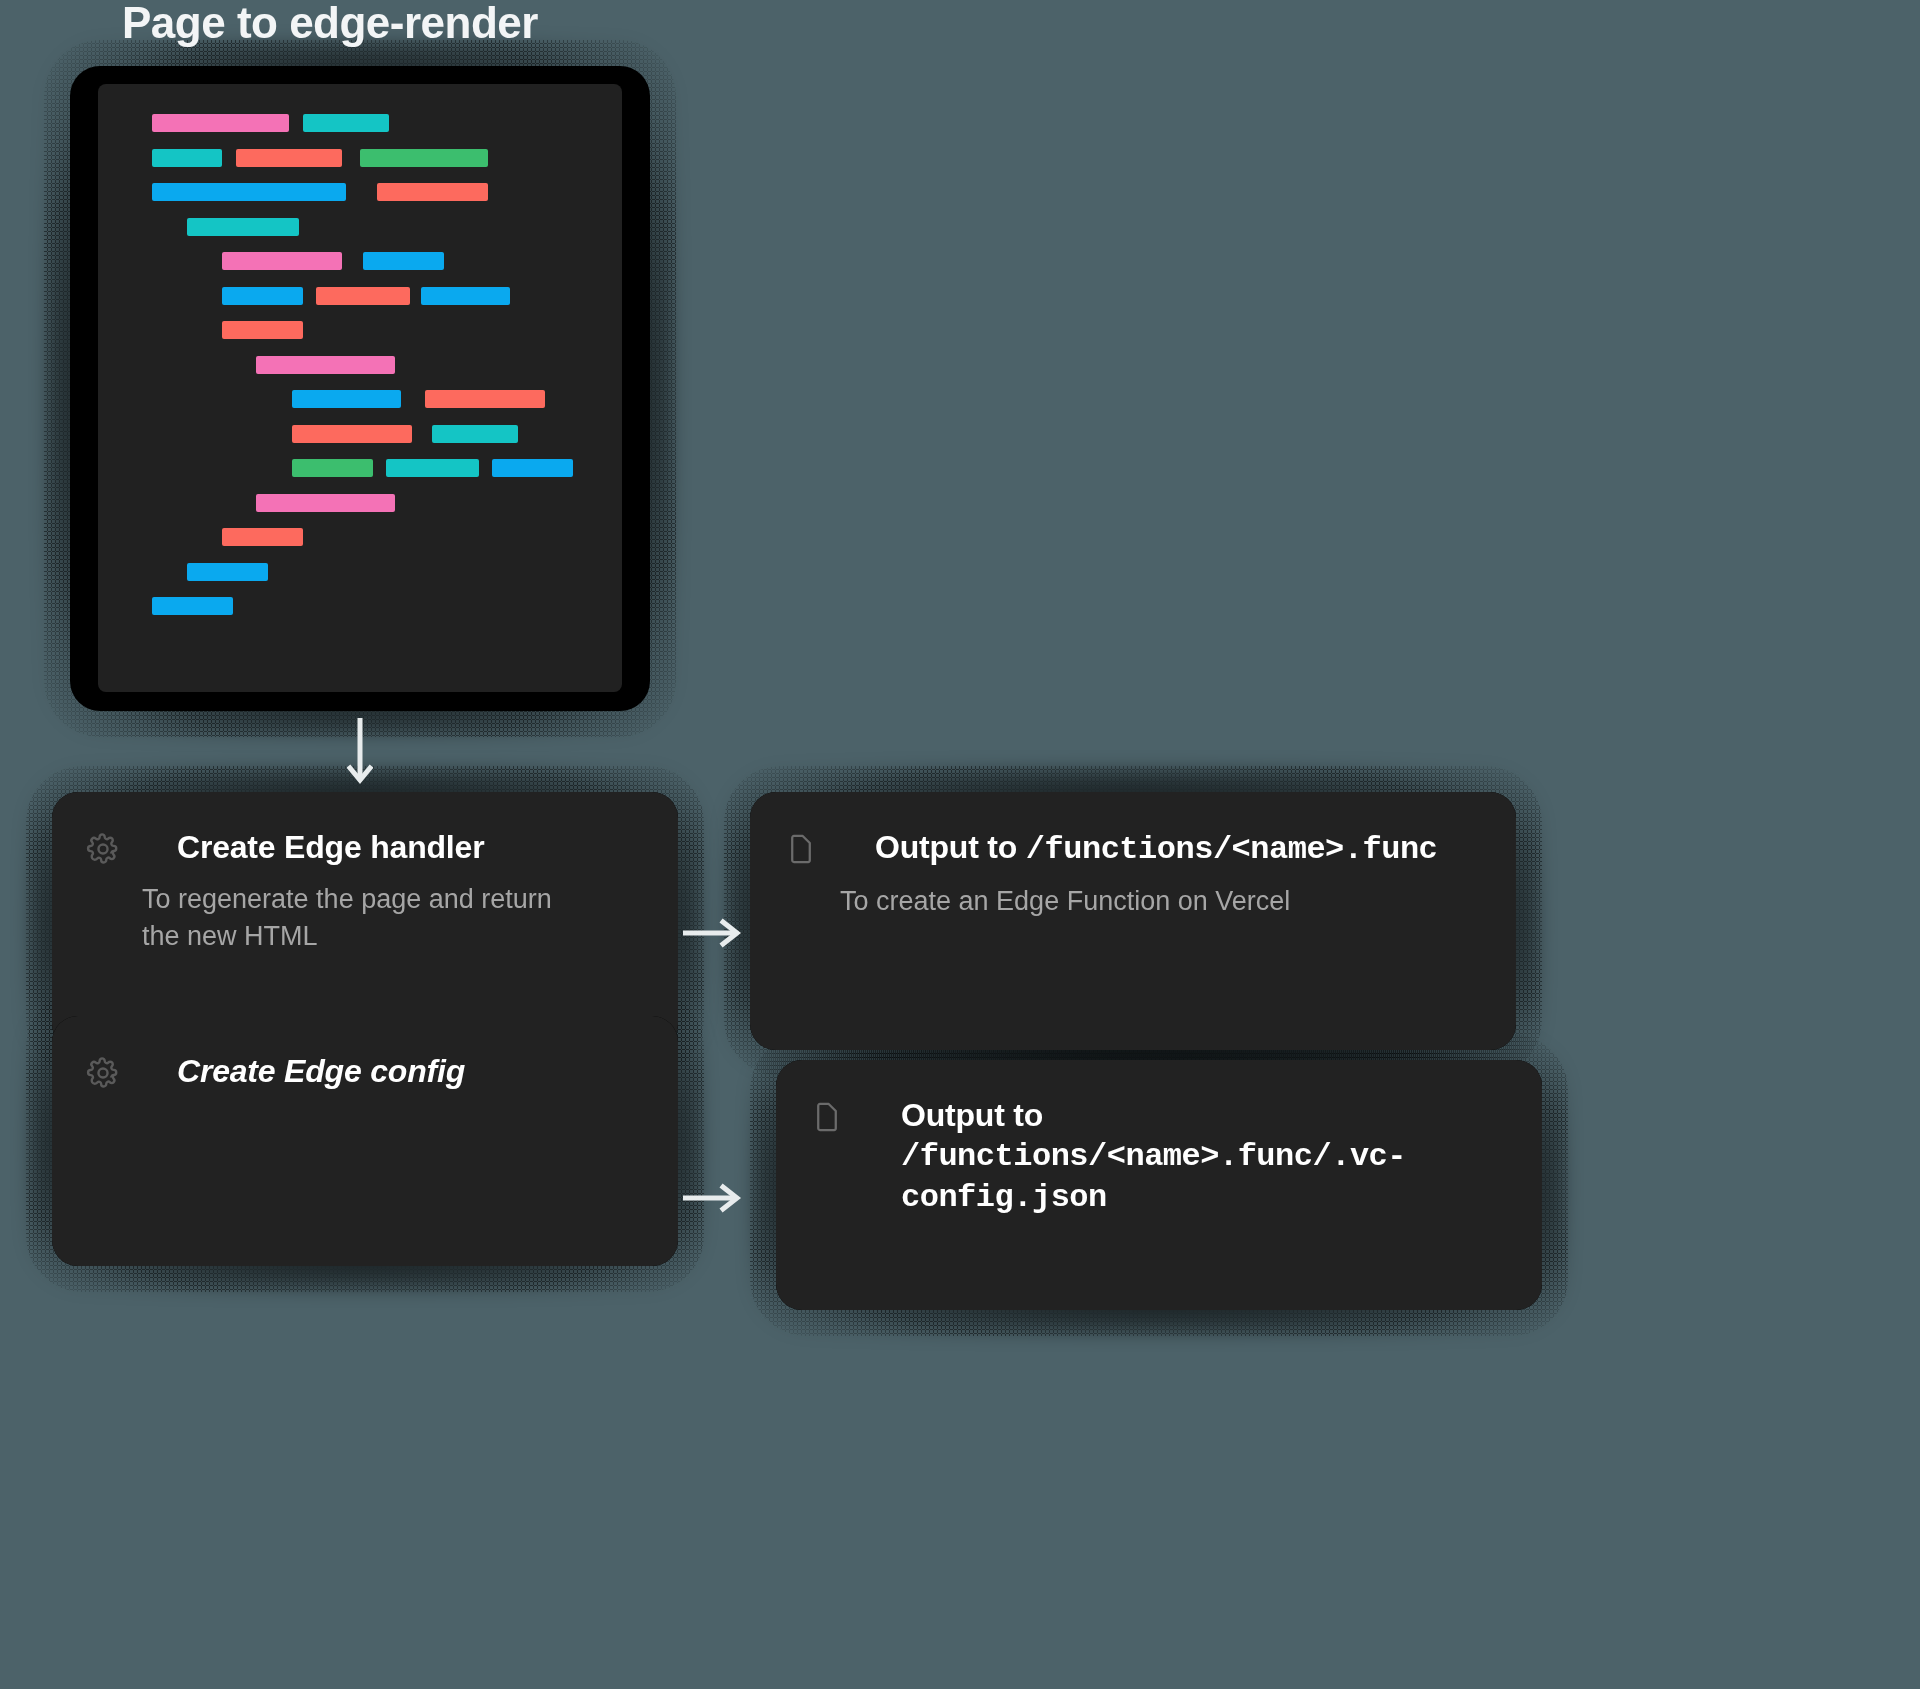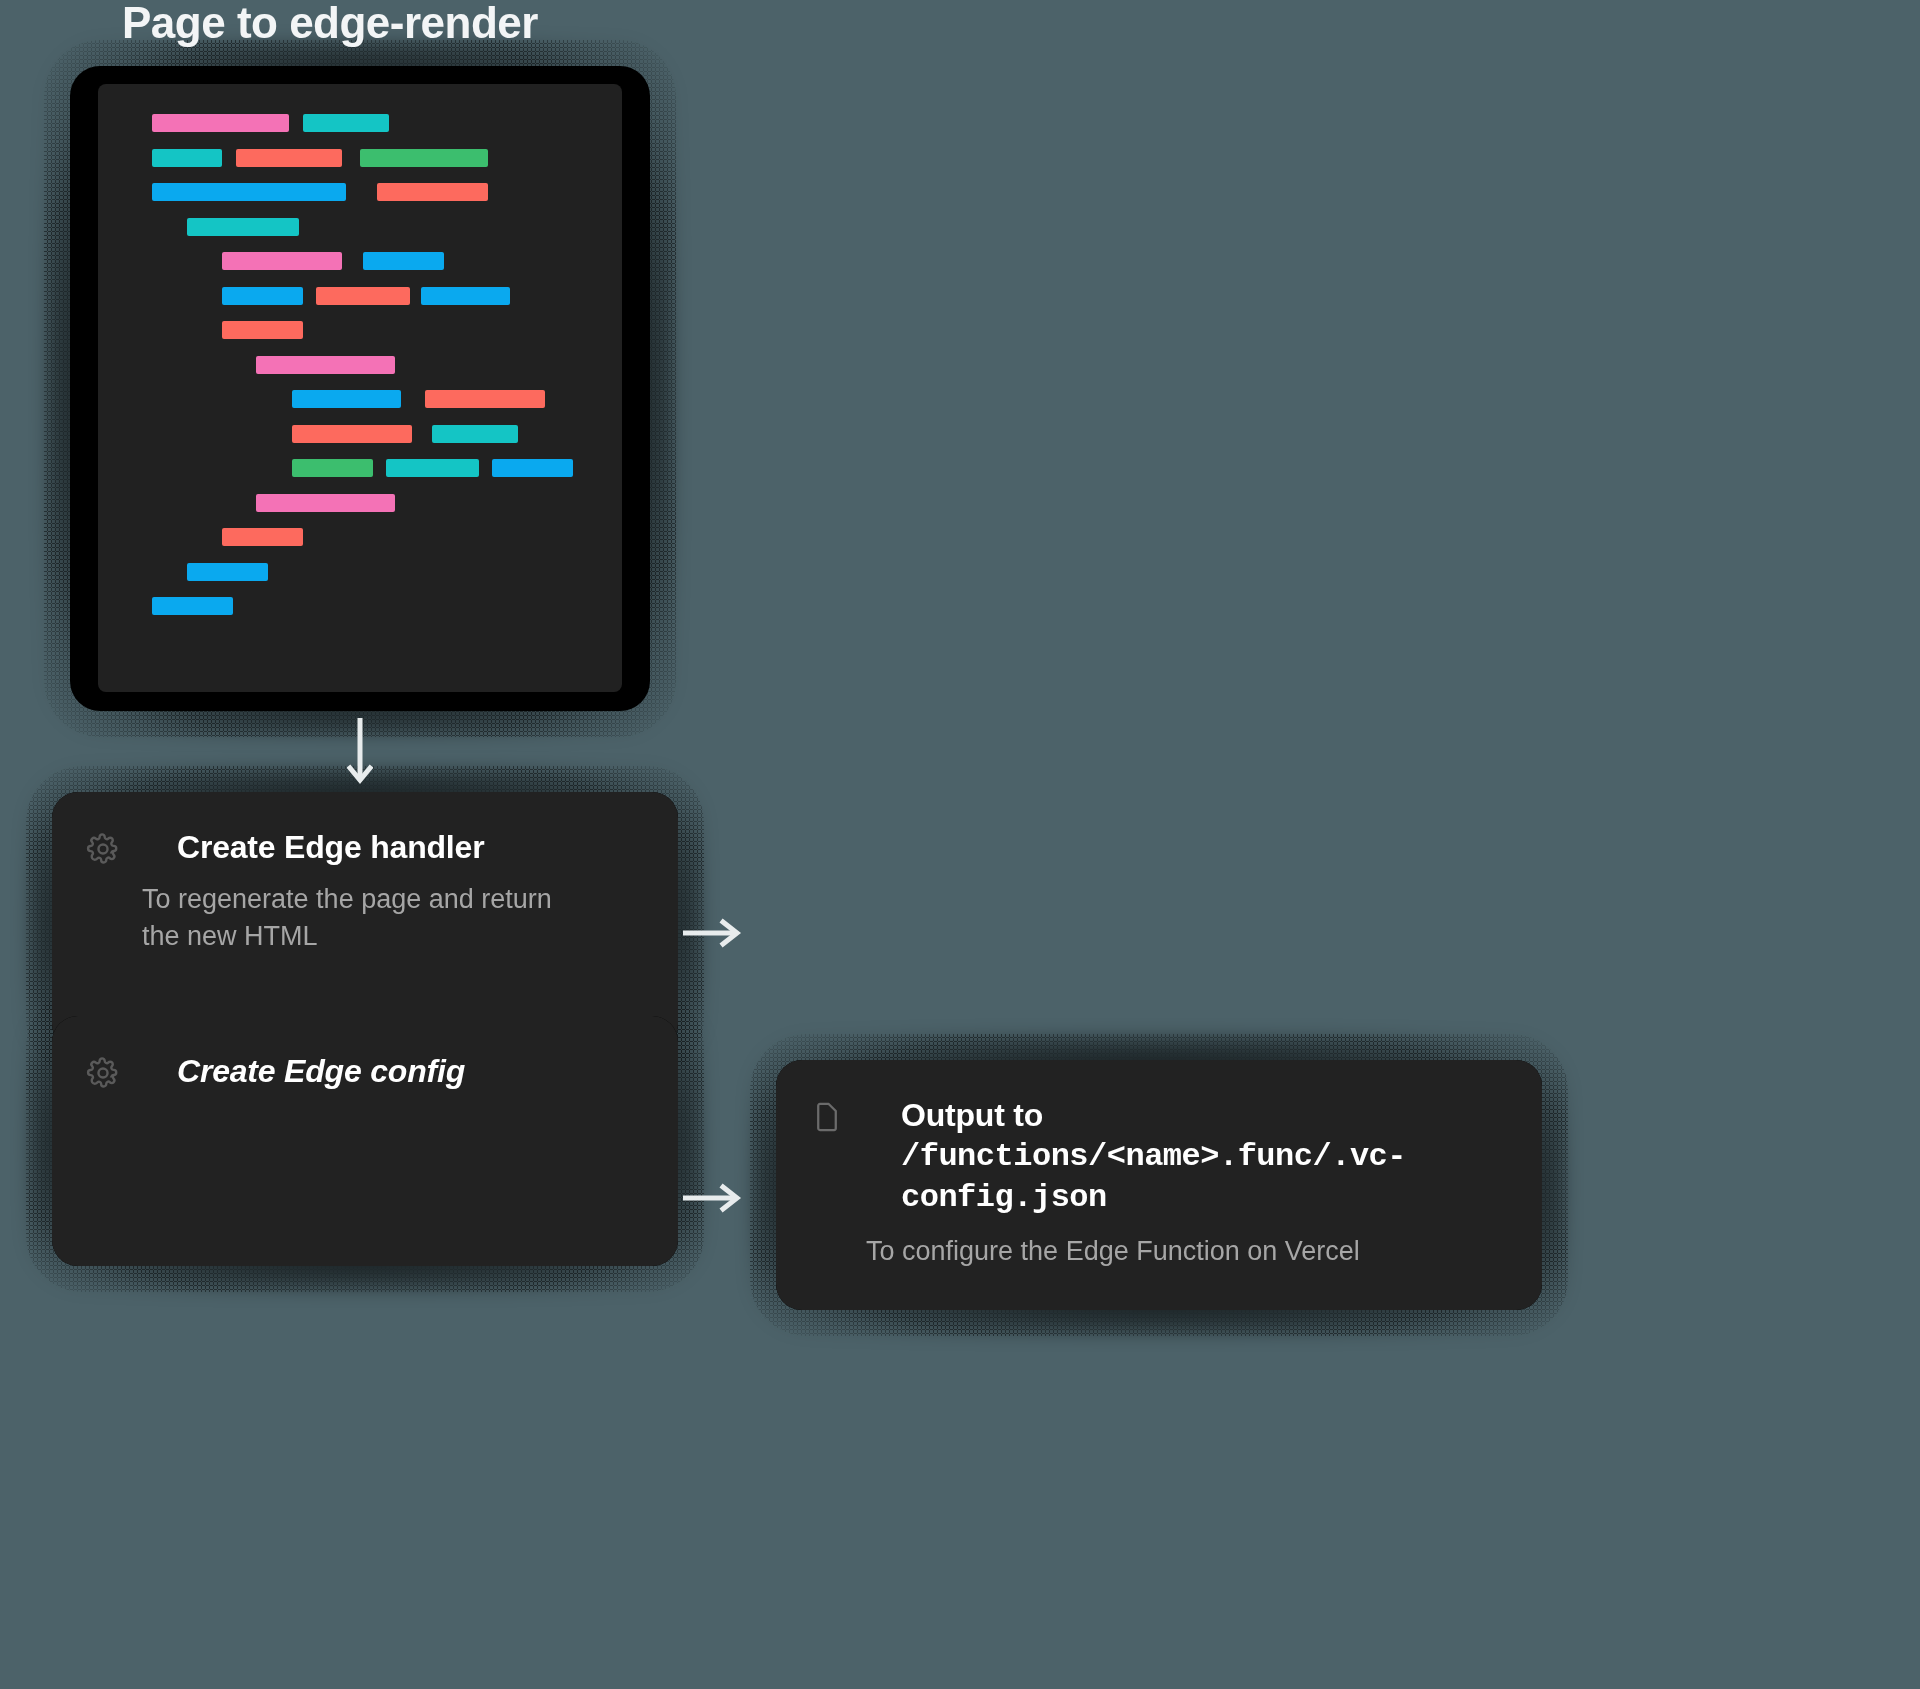--- a/index.html
+++ b/index.html
@@ -240,30 +240,44 @@
           <svg width="34" height="34" viewBox="0 0 24 24" fill="none" xmlns="http://www.w3.org/2000/svg">
             <path d="M12 15.2a3.2 3.2 0 1 0 0-6.4 3.2 3.2 0 0 0 0 6.4z" stroke="#5a5a5a" stroke-width="1.7"></path>
             <path d="M19.1 14.3a1.5 1.5 0 0 0 .3 1.65l.05.06a1.8 1.8 0 1 1-2.55 2.55l-.06-.06a1.5 1.5 0 0 0-1.65-.3 1.5 1.5 0 0 0-.9 1.37v.17a1.8 1.8 0 1 1-3.6 0v-.09a1.5 1.5 0 0 0-.98-1.37 1.5 1.5 0 0 0-1.65.3l-.06.06A1.8 1.8 0 1 1 4.45 16.1l.06-.06a1.5 1.5 0 0 0 .3-1.65 1.5 1.5 0 0 0-1.37-.9h-.17a1.8 1.8 0 1 1 0-3.6h.09a1.5 1.5 0 0 0 1.37-.98 1.5 1.5 0 0 0-.3-1.65l-.06-.06A1.8 1.8 0 1 1 6.92 4.65l.06.06a1.5 1.5 0 0 0 1.65.3h.07a1.5 1.5 0 0 0 .9-1.37v-.17a1.8 1.8 0 1 1 3.6 0v.09a1.5 1.5 0 0 0 .9 1.37 1.5 1.5 0 0 0 1.65-.3l.06-.06a1.8 1.8 0 1 1 2.55 2.55l-.06.06a1.5 1.5 0 0 0-.3 1.65v.07a1.5 1.5 0 0 0 1.37.9h.17a1.8 1.8 0 1 1 0 3.6h-.09a1.5 1.5 0 0 0-1.37.9z" stroke="#5a5a5a" stroke-width="1.7"></path>
           </svg>
         </span>
         <span class="card-title">Create Edge config</span>
       </div>
     </div>
   </div>
 
+  <div class="shadow-wrap card-frame" id="frame-right-top">
+    <div class="card">
+      <div class="card-head">
+        <span class="card-icon">
+          <svg width="34" height="34" viewBox="0 0 24 24" fill="none" xmlns="http://www.w3.org/2000/svg">
+            <path d="M7 2.8h6.2L18.2 7.8V20a1.2 1.2 0 0 1-1.2 1.2H7A1.2 1.2 0 0 1 5.8 20V4A1.2 1.2 0 0 1 7 2.8z" stroke="#6b6b6b" stroke-width="1.6" stroke-linejoin="round"></path>
+          </svg>
+        </span>
+        <span class="card-title">
+          <span>Output to </span><span class="mono">/functions/&lt;name&gt;.func</span>
+        </span>
+      </div>
+      <div class="card-desc wide">To create an Edge Function on Vercel</div>
+    </div>
+  </div>
 
   <div class="shadow-wrap card-frame" id="frame-right-bottom">
     <div class="card">
       <div class="card-head">
         <span class="card-icon">
           <svg width="34" height="34" viewBox="0 0 24 24" fill="none" xmlns="http://www.w3.org/2000/svg">
             <path d="M7 2.8h6.2L18.2 7.8V20a1.2 1.2 0 0 1-1.2 1.2H7A1.2 1.2 0 0 1 5.8 20V4A1.2 1.2 0 0 1 7 2.8z" stroke="#6b6b6b" stroke-width="1.6" stroke-linejoin="round"></path>
           </svg>
         </span>
         <span class="card-title">
           <span>Output to </span><span class="mono">/functions/&lt;name&gt;.func/.vc-config.json</span>
         </span>
       </div>
-      <div class="card-desc wide tight">To configure the Edge Function on Vercel</div>
     </div>
   </div>
 
 </div>
 
 </body></html>

